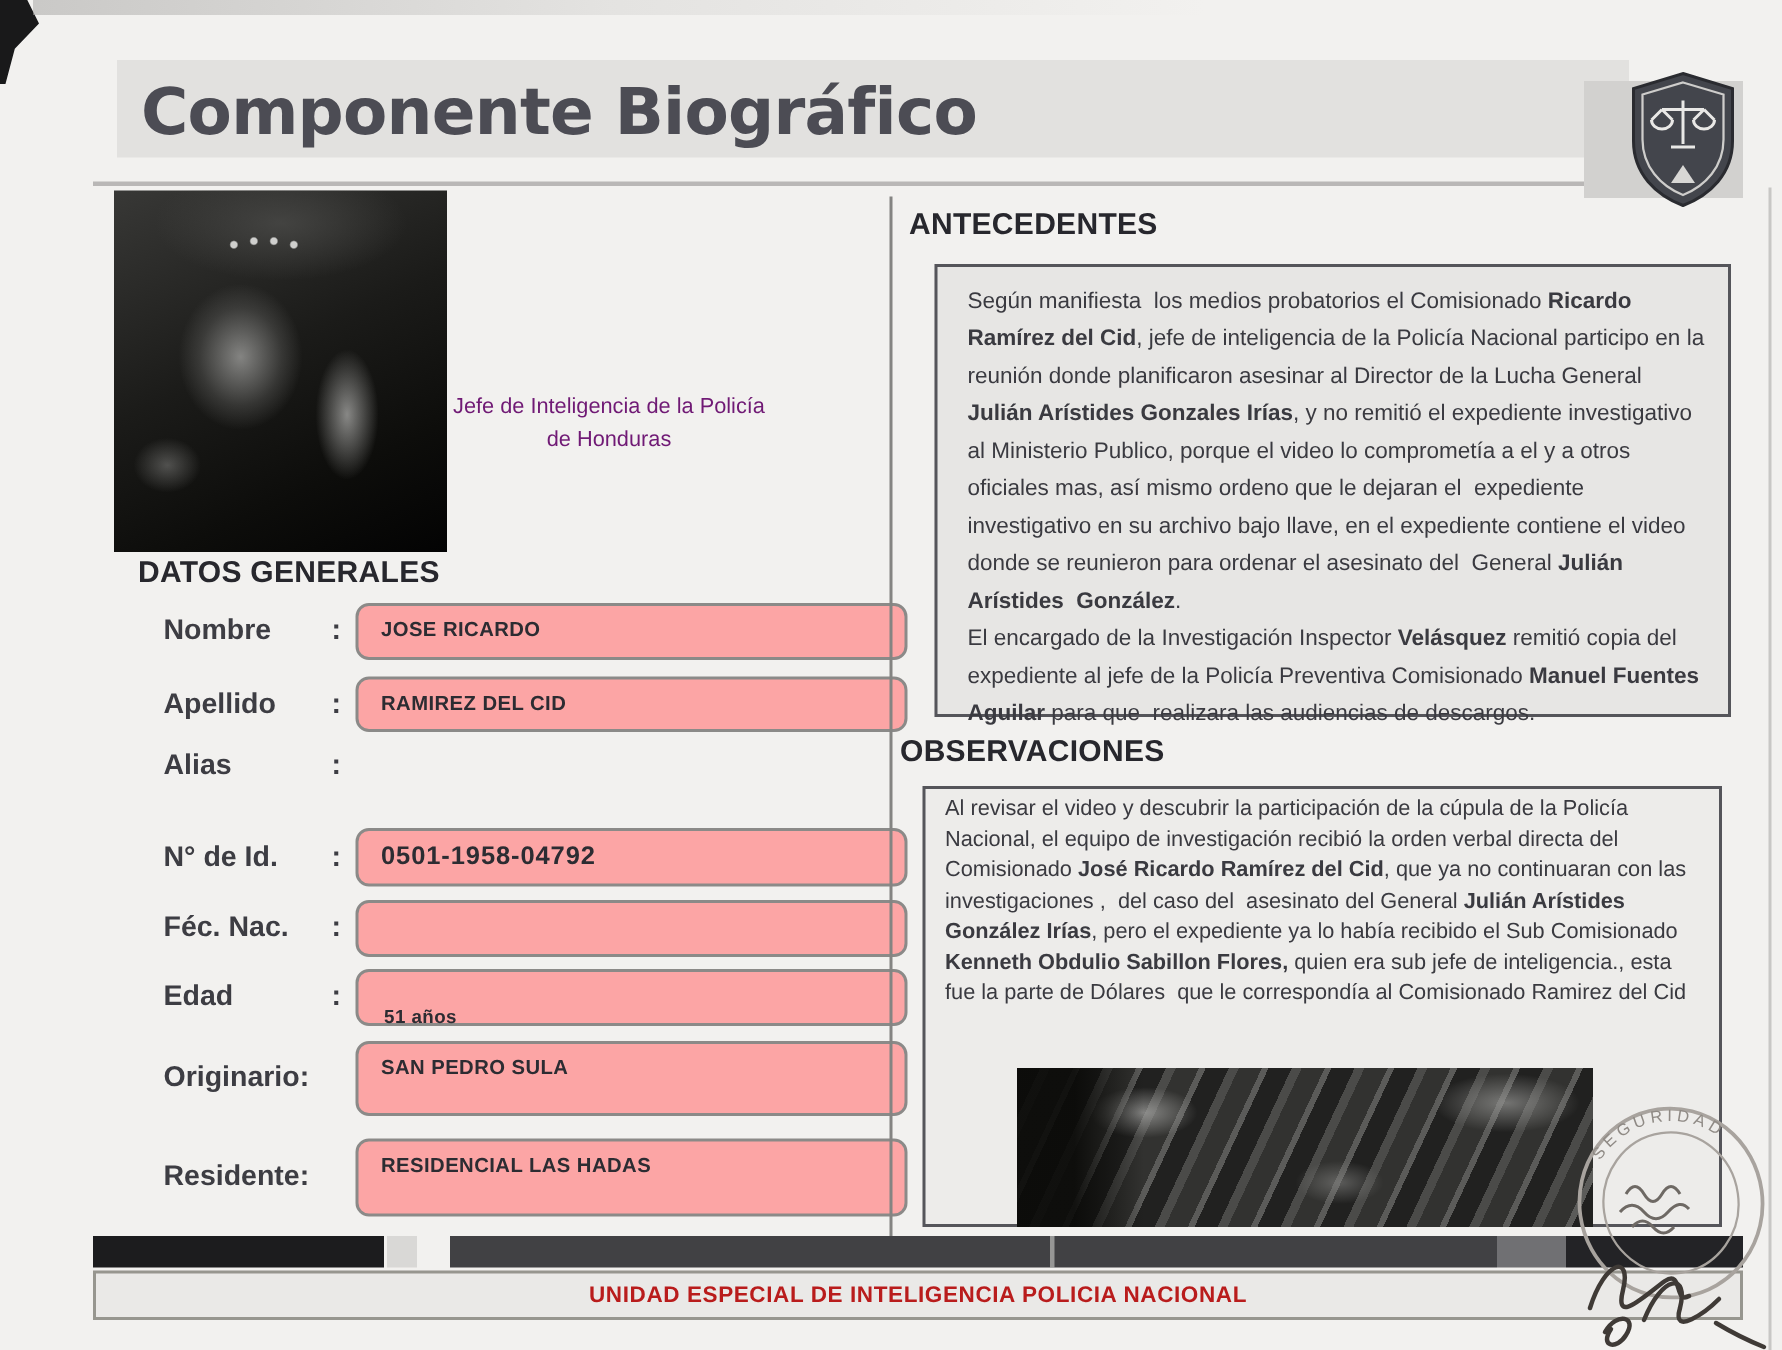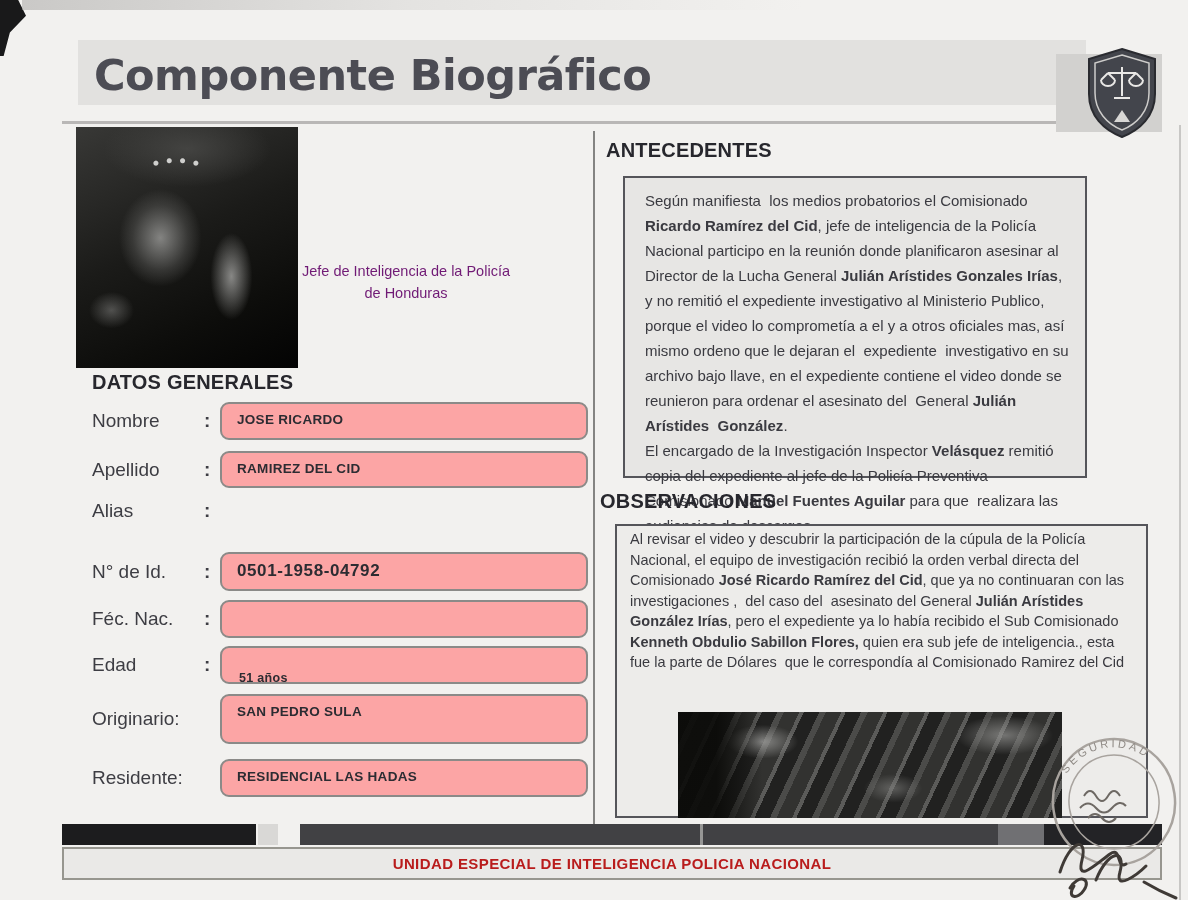--- a/index.html
+++ b/index.html
@@ -41,41 +41,41 @@
       radial-gradient(ellipse 32px 26px at 16% 76%, rgba(140,140,138,.5) 0%, rgba(0,0,0,0) 70%),
       radial-gradient(ellipse 105px 48px at 50% 9%, rgba(70,70,68,.9) 0%, rgba(0,0,0,0) 80%),
       linear-gradient(155deg,#383836,#1b1b19 45%,#0d0d0b 75%,#030303);}
   .caption{left:300px;top:261px;width:212px;text-align:center;
     font-size:14.5px;line-height:1.5;color:#701a75;}
 
   
   h2.sec{margin:0;font-size:20px;font-weight:bold;color:#27272d;letter-spacing:.2px;}
   .dg-heading{left:92px;top:371px;}
   .frow{position:absolute;left:92px;display:flex;align-items:center;}
-  .flabel{width:112px;font-size:19px;font-weight:normal;color:#3d3d43;}
+  .flabel{width:112px;font-size:19px;font-weight:bold;color:#3d3d43;margin-left:17px;}
   .fsep{width:16px;font-size:19px;font-weight:bold;color:#3d3d43;}
   .fbox{width:368px;border:2px solid #8b8a88;border-radius:9px;background:#fca5a5;
     box-sizing:border-box;}
   .fvalue{display:block;padding:8px 12px 0 15px;font-size:13.5px;font-weight:bold;
     color:#2c2c32;letter-spacing:.3px;}
   .r0{top:402px}.r0 .fbox{height:38px}
   .r1{top:451px}.r1 .fbox{height:37px}
   .r2{top:500px}.r2 .fbox{height:38px}
   .r3{top:552px}.r3 .fbox{height:39px}
   .r3 .fvalue{font-size:17px;letter-spacing:.6px;padding-top:7px;}
   .r4{top:600px}.r4 .fbox{height:38px}
   .r5{top:646px}.r5 .fbox{height:38px}
   .r5 .fvalue{font-size:12.5px;padding-top:23px;padding-left:17px;}
   .r6{top:694px}.r6 .fbox{height:50px}
-  .r7{top:759px}.r7 .fbox{height:38px}
+  .r7{top:759px}.r7 .fbox{height:52px}
 
   
   .divider-v{left:593px;top:131px;width:2px;height:693px;background:#848482;}
   .ant-heading{left:606px;top:139px;}
-  .ant-box{left:623px;top:176px;width:464px;height:302px;box-sizing:border-box;
+  .ant-box{left:623px;top:176px;width:531px;height:302px;box-sizing:border-box;
     background:#e7e6e4;border:2px solid #55555a;padding:10px 12px 0 20px;}
   .runs{margin:0;font-size:15px;line-height:25px;color:#3a3a40;white-space:pre-wrap;}
   .runs .bold{font-weight:bold;}
   .obs-heading{left:600px;top:490px;}
   .obs-box{left:615px;top:524px;width:533px;height:294px;box-sizing:border-box;
     background:#edecea;border:2px solid #55555a;padding:3px 8px 0 13px;}
   .obs-box .runs{font-size:14.5px;line-height:20.5px;}
   .money-photo{left:678px;top:712px;width:384px;height:106px;
     background:
       linear-gradient(to right, rgba(10,10,8,.9) 0 10%, rgba(0,0,0,0) 22%),

